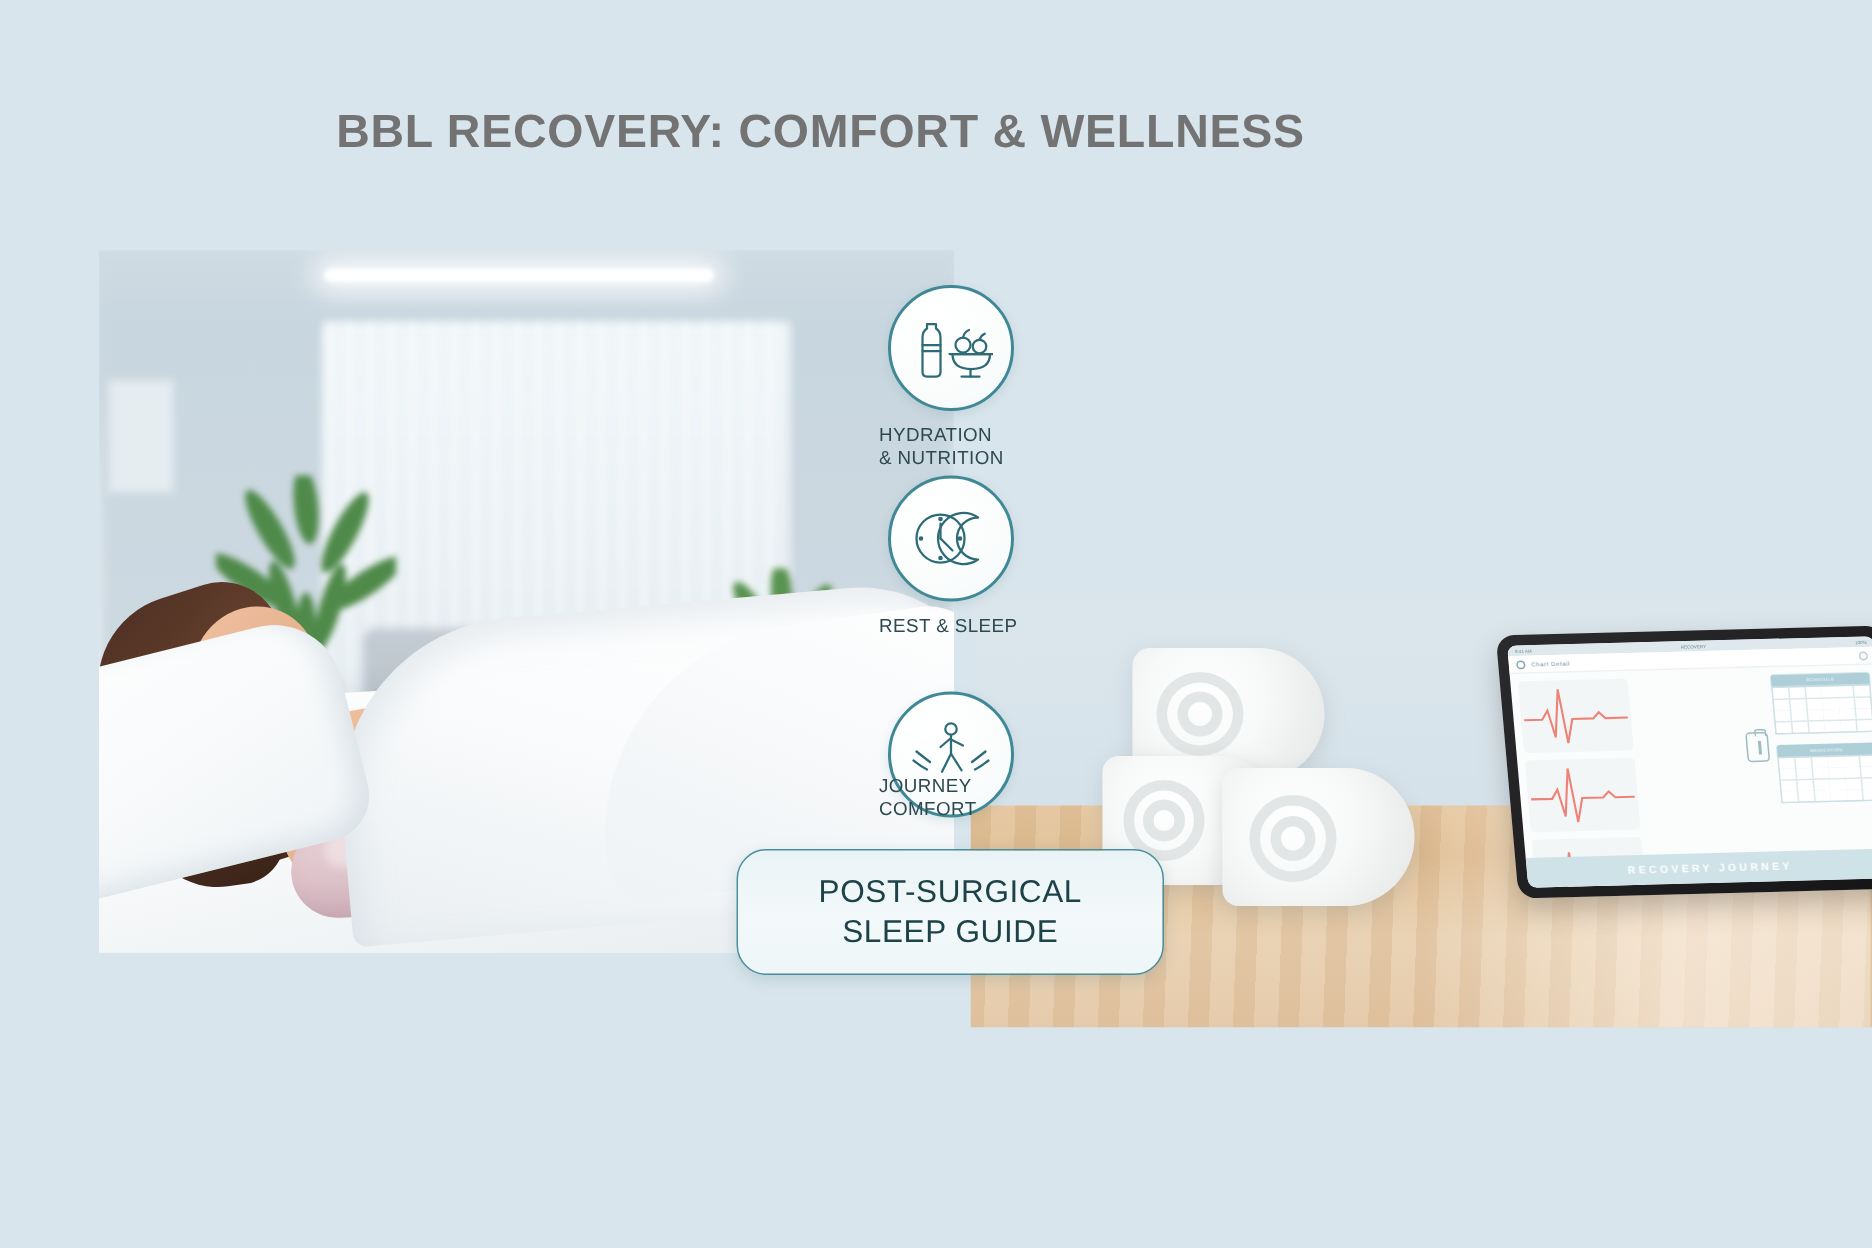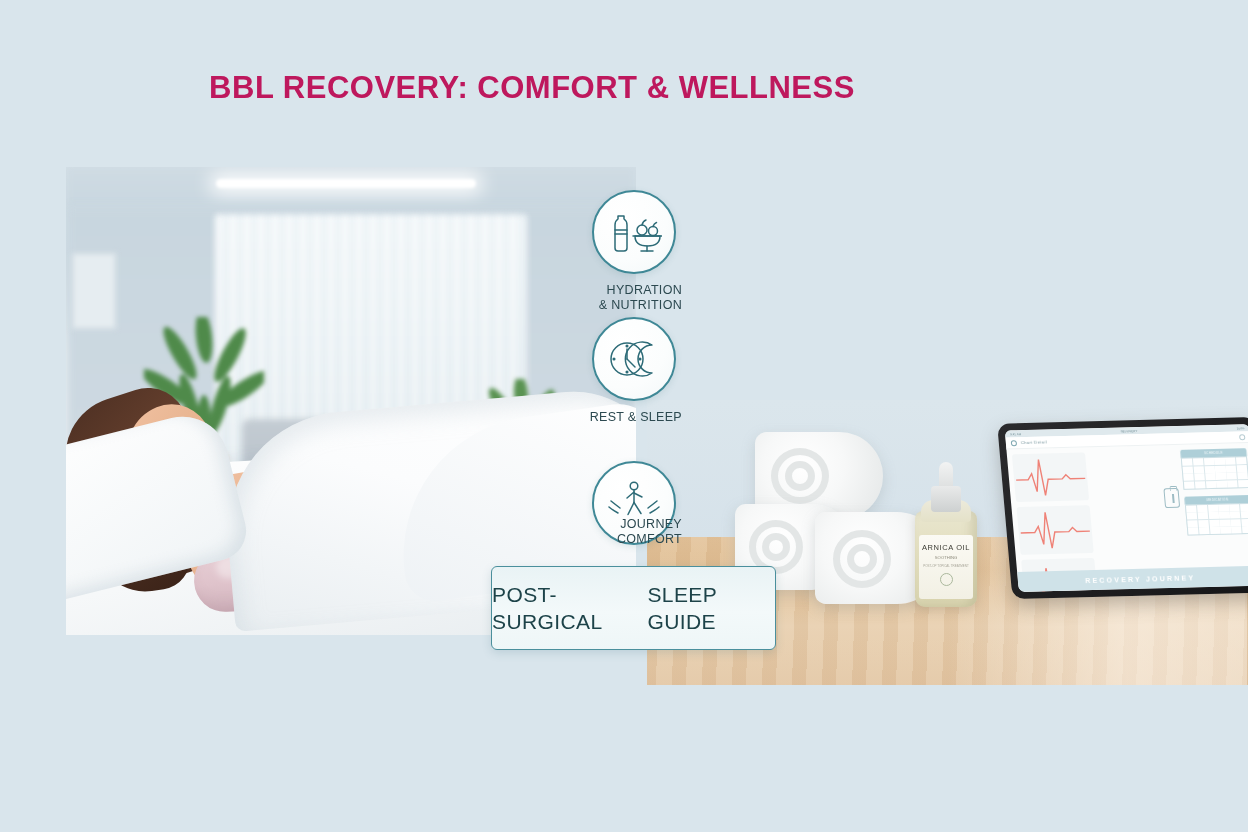--- a/index.html
+++ b/index.html
@@ -6,26 +6,26 @@
   html,body { width:1248px; height:832px; overflow:hidden; }
   body {
     background:#d9e5ec;
     font-family:"Liberation Sans", sans-serif;
     position:relative;
   }
 
   
   #page-title {
     position:absolute;
-    top:70px; left:0; width:1064px;
+    top:70px; left:15px; width:1064px;
     text-align:center;
     font-size:31px;
     font-weight:bold;
     letter-spacing:0.5px;
-    color:#be185d;
+    color:#737373;
     font-family:"Liberation Sans", sans-serif;
   }
 
   
   #left-panel {
     position:absolute;
     left:66px; top:167px;
     width:570px; height:468px;
     overflow:hidden;
     background:linear-gradient(180deg,#d3dfe6 0%,#cfdce4 18%,#eef3f6 40%,#f3f7f9 100%);
@@ -338,21 +338,21 @@
     background:#cfe2e8;
     display:flex; align-items:center; justify-content:center;
   }
   .footer-text {
     font-size:7px; color:#ffffff; letter-spacing:2.2px;
     font-weight:bold; filter:blur(0.45px);
     font-family:"Liberation Sans", sans-serif;
   }
 
   
-  .icon-group { position:absolute; width:96px; text-align:right; }
+  .icon-group { position:absolute; width:96px; text-align:left; }
   .icon-circle {
     width:84px; height:84px; margin:0 auto;
     border:2px solid #3f8896;
     border-radius:50%;
     background:radial-gradient(circle at 36% 30%, #ffffff 0%, #fbfdfd 58%, #f2f7f8 100%);
     display:flex; align-items:center; justify-content:center;
     box-shadow:0 2px 7px rgba(60,110,120,0.14);
   }
   .icon-label {
     margin-top:9px;
@@ -363,22 +363,22 @@
   #icon-group-movement .icon-label {
     position:relative; margin-top:-28px; z-index:3;
   }
 
   
   #care-banner {
     position:absolute; left:491px; top:566px;
     width:285px; height:84px;
     background:linear-gradient(180deg,#e9f3f5 0%,#f3f9fa 55%,#eef6f7 100%);
     border:1.6px solid #4a8f9c;
-    border-radius:6px;
-    display:flex; 
+    border-radius:20px;
+    display:flex; flex-direction:column;
     align-items:center; justify-content:center;
     box-shadow:0 3px 10px rgba(60,110,125,0.18);
   }
   .banner-line {
     font-size:21px; line-height:27px;
     color:#1d4349; letter-spacing:0.4px;
     font-family:"Liberation Sans", sans-serif;
   }
 </style>
 </head>
@@ -453,32 +453,20 @@
   </div>
   <div class="towel" id="towel-mid">
     <div class="towel-spiral" style="left:14px;top:16px;width:54px;height:54px;"></div>
     <div class="towel-spiral" style="left:27px;top:29px;width:28px;height:28px;"></div>
   </div>
   <div class="towel" id="towel-low">
     <div class="towel-spiral" style="left:18px;top:18px;width:58px;height:58px;"></div>
     <div class="towel-spiral" style="left:32px;top:32px;width:30px;height:30px;"></div>
   </div>
 
-  <div id="oil-bottle">
-    <div class="bottle-dropper"></div>
-    <div class="bottle-body"></div>
-    <div class="bottle-shoulder"></div>
-    <div class="bottle-cap"></div>
-    <div class="bottle-label">
-      <div class="label-title">ARNICA OIL</div>
-      <div class="label-sub">SOOTHING</div>
-      <div class="label-fine">POST-OP TOPICAL TREATMENT</div>
-      <div class="label-seal"></div>
-    </div>
-  </div>
 
   <div id="tablet">
     <div class="tablet-frame"></div>
     <div class="tablet-screen">
       <div class="status-bar">
         <span>9:41 AM</span>
         <span>RECOVERY</span>
         <span>100%</span>
       </div>
       <div class="app-bar">

